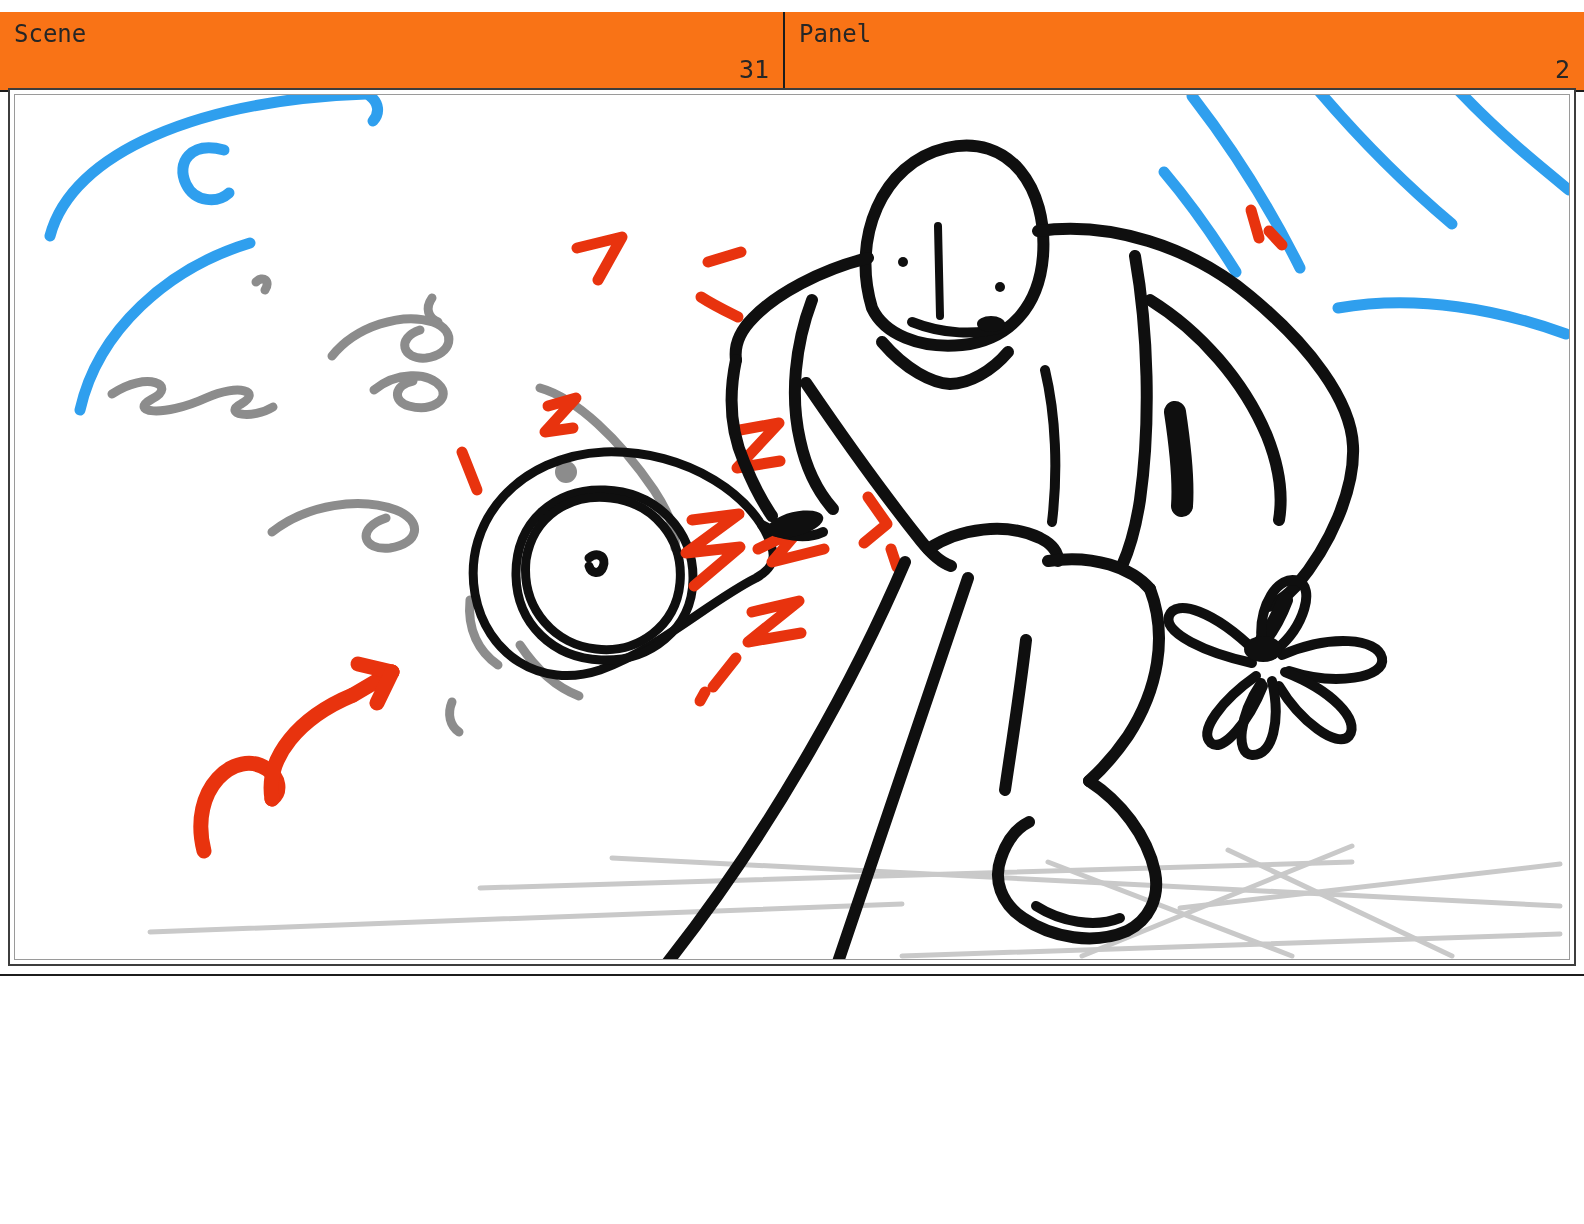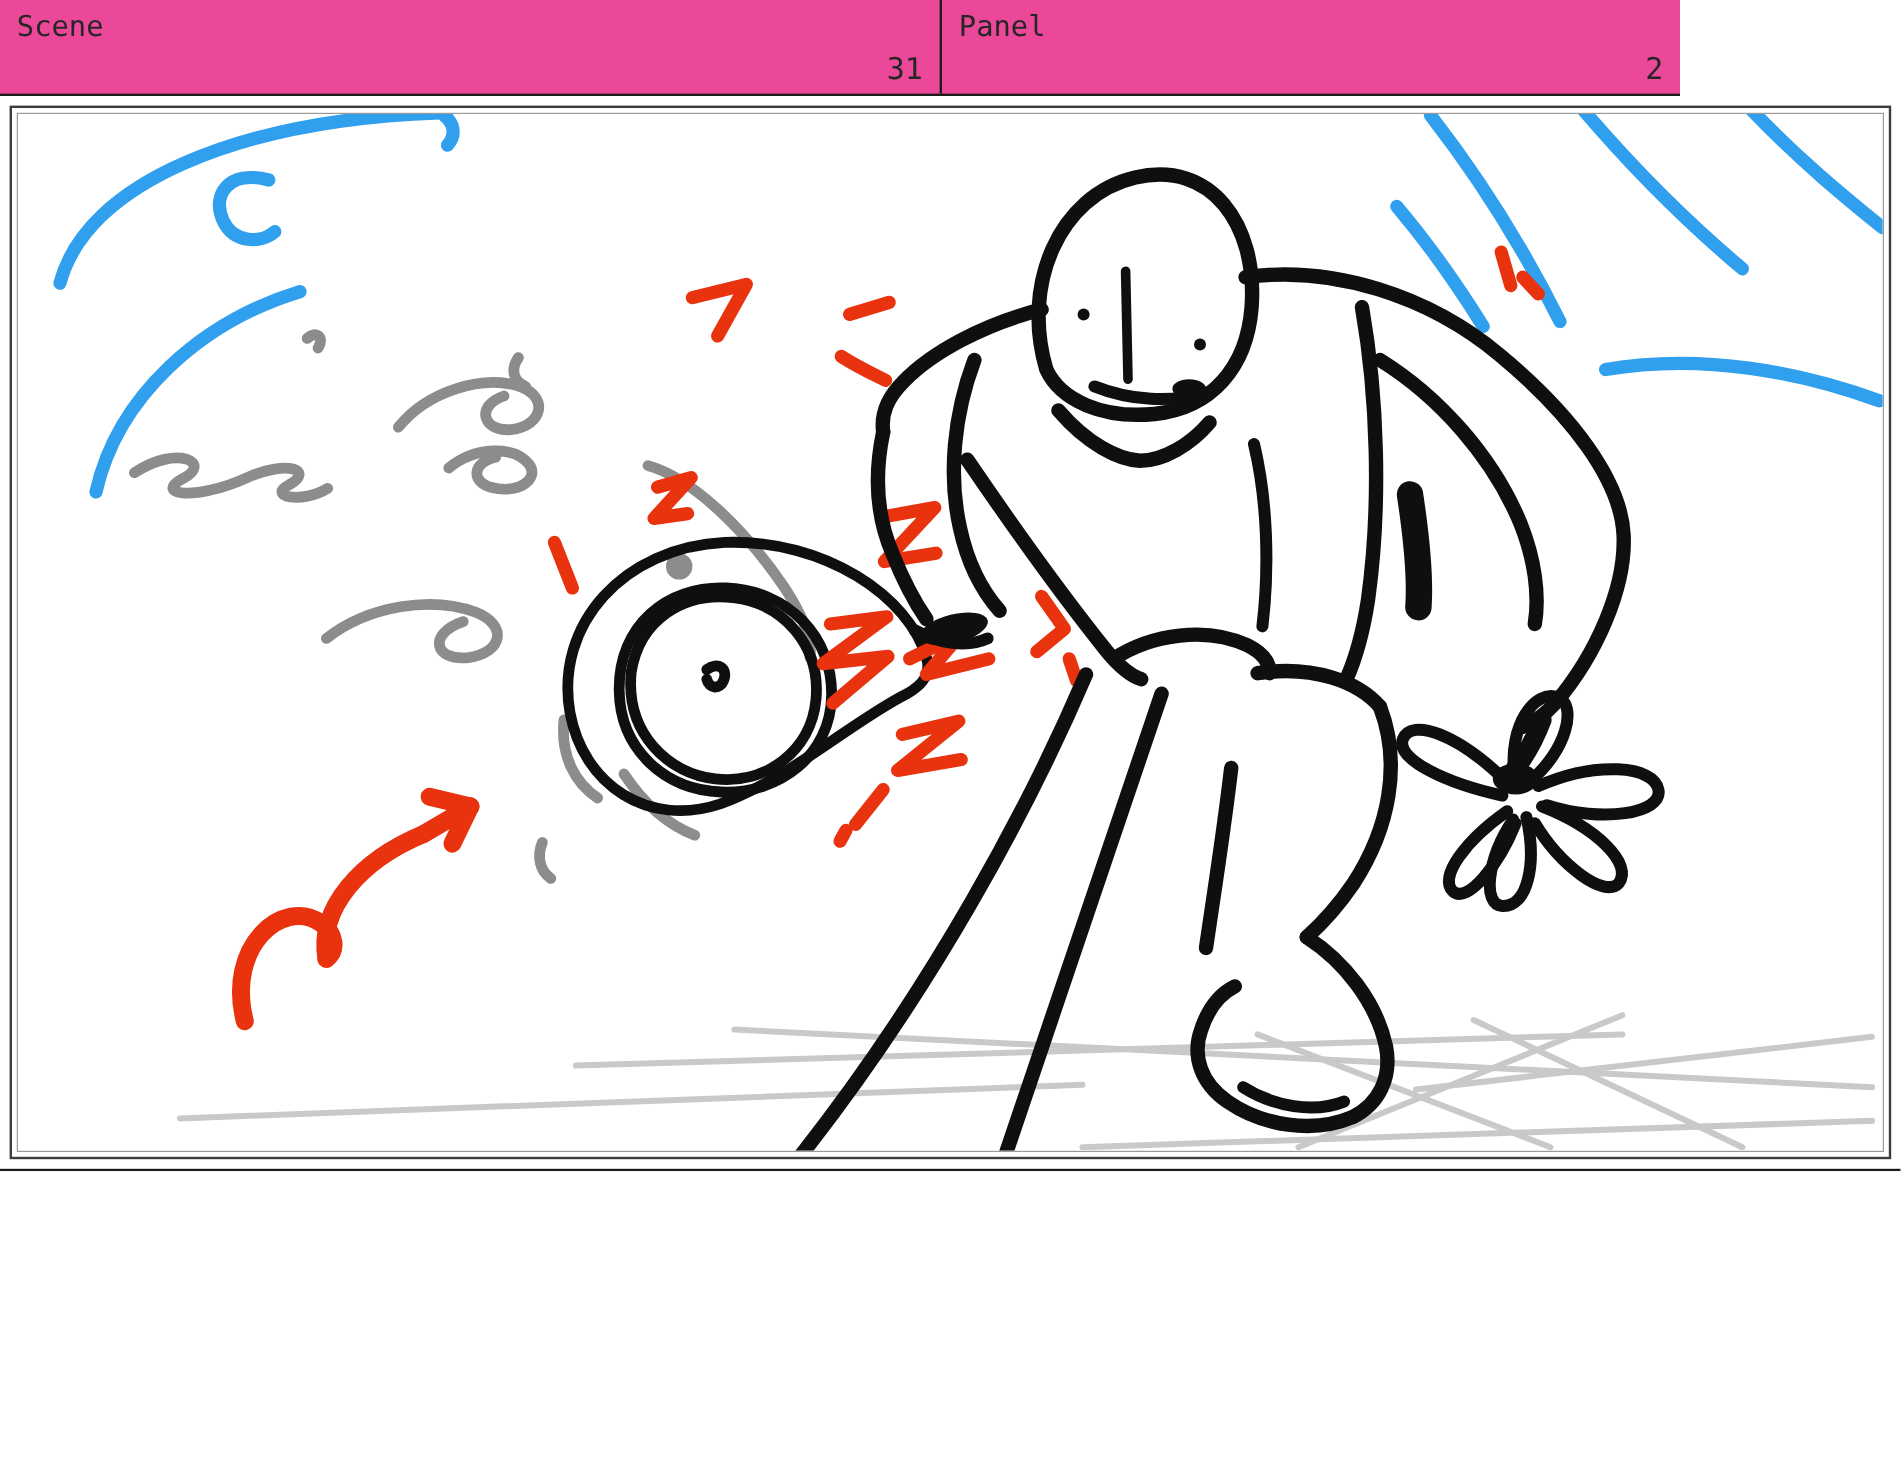--- a/index.html
+++ b/index.html
@@ -1,20 +1,20 @@
 <!DOCTYPE html>
 <html style="--ink: #0f0f0f; --motion-blue: #2f9fee; --impact-red: #e8330e; --trail-gray: #8c8c8c; --floor-gray: #c9c9c9;"><head>
 <meta charset="utf-8">
 <style>
   * { margin:0; padding:0; box-sizing:border-box; }
   html, body { width:1584px; height:1224px; background:#ffffff; font-family:"DejaVu Sans Mono", monospace; }
   .page { position:relative; width:1584px; height:1224px; background:#fff; overflow:hidden; }
 
   
-  .header { position:absolute; top:0; left:0; width:1400px; height:80px; display:flex; border-bottom:2px solid #1c1c1c; background:#ec4899; }
+  .header { position:absolute; top:12px; left:0; width:1584px; height:80px; display:flex; border-bottom:2px solid #1c1c1c; background:#f97316; }
   .cell { position:relative; height:100%; }
   .cell-scene { width:785px; border-right:2px solid #1c1c1c; }
   .cell-panel { flex:1; }
   .cell-label { position:absolute; top:8px; left:14px; font-size:24px; color:#262626; }
   .cell-value { position:absolute; bottom:6px; right:14px; font-size:25px; color:#262626; }
 
   
   .canvas-outer { position:absolute; top:88px; left:8px; width:1568px; height:878px; border:2px solid #3d3d3d; padding:4px; background:#fff; }
   .canvas-inner { width:100%; height:100%; border:1px solid #9a9a9a; overflow:hidden; background:#fff; }
   svg.sketch { width:100%; height:100%; display:block; }

